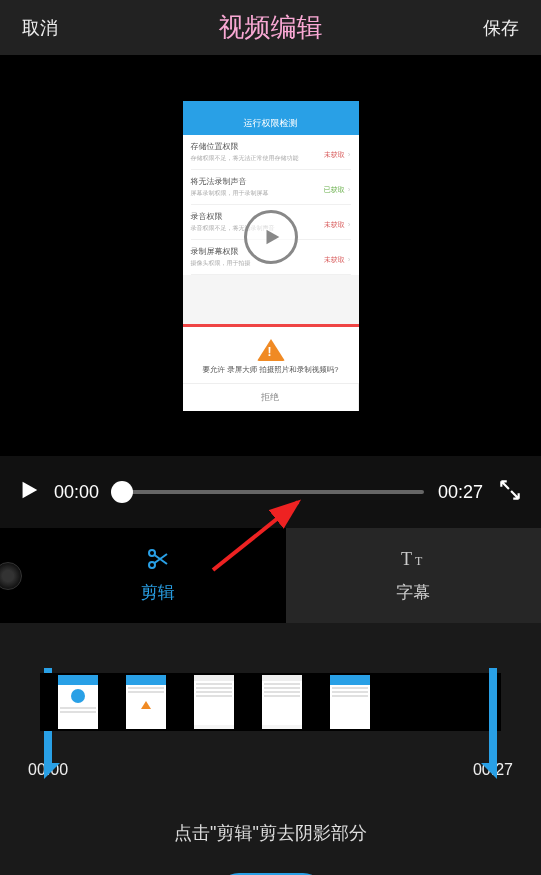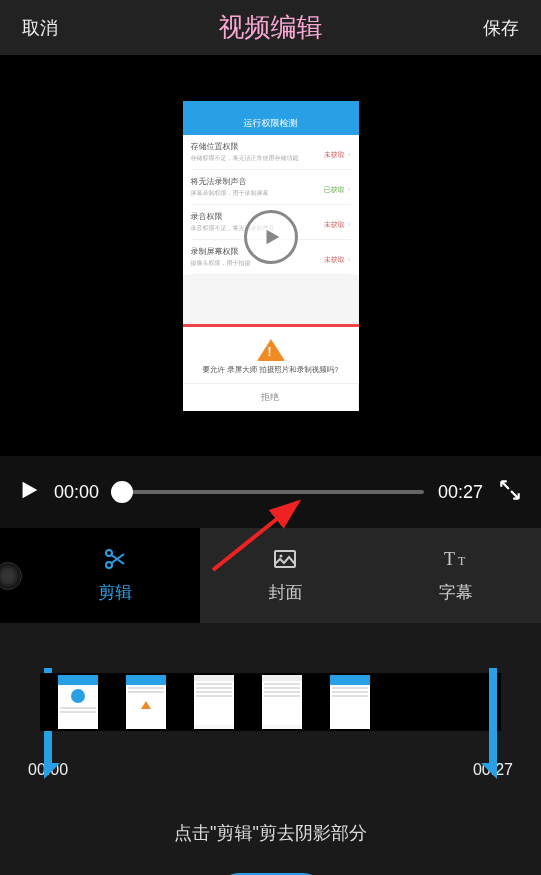--- a/index.html
+++ b/index.html
@@ -361,28 +361,20 @@
   </div>
   <div class="tool-tab active">
     <svg viewBox="0 0 24 24">
       <circle cx="6" cy="6" r="3" fill="none" stroke="#29a0e6" stroke-width="2"></circle>
       <circle cx="6" cy="18" r="3" fill="none" stroke="#29a0e6" stroke-width="2"></circle>
       <path d="M8.5 8L21 17M8.5 16L21 7" stroke="#29a0e6" stroke-width="2" fill="none"></path>
     </svg>
     <span>剪辑</span>
   </div>
   <div class="tool-tab">
-    <svg viewBox="0 0 24 24">
-      <rect x="2" y="4" width="20" height="16" rx="1" fill="none" stroke="#ccc" stroke-width="2"></rect>
-      <path d="M2 17l5-5 4 4 5-6 6 7" fill="none" stroke="#ccc" stroke-width="2"></path>
-      <circle cx="8" cy="9" r="1.5" fill="#ccc"></circle>
-    </svg>
-    <span>封面</span>
-  </div>
-  <div class="tool-tab">
     <svg viewBox="0 0 28 24">
       <text x="2" y="18" font-size="18" fill="#ccc" font-family="serif">T</text>
       <text x="16" y="18" font-size="12" fill="#ccc" font-family="serif">T</text>
     </svg>
     <span>字幕</span>
   </div>
 </div>
 
 <svg class="arrow-annotation" width="120" height="90">
   <defs>

